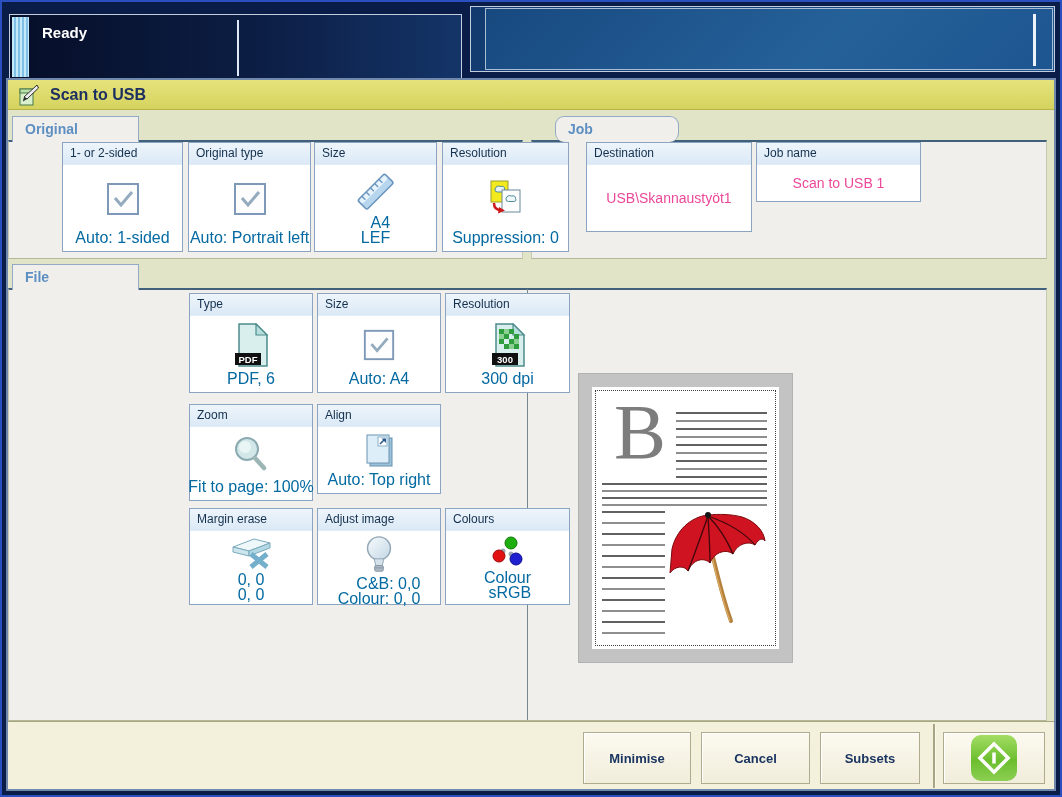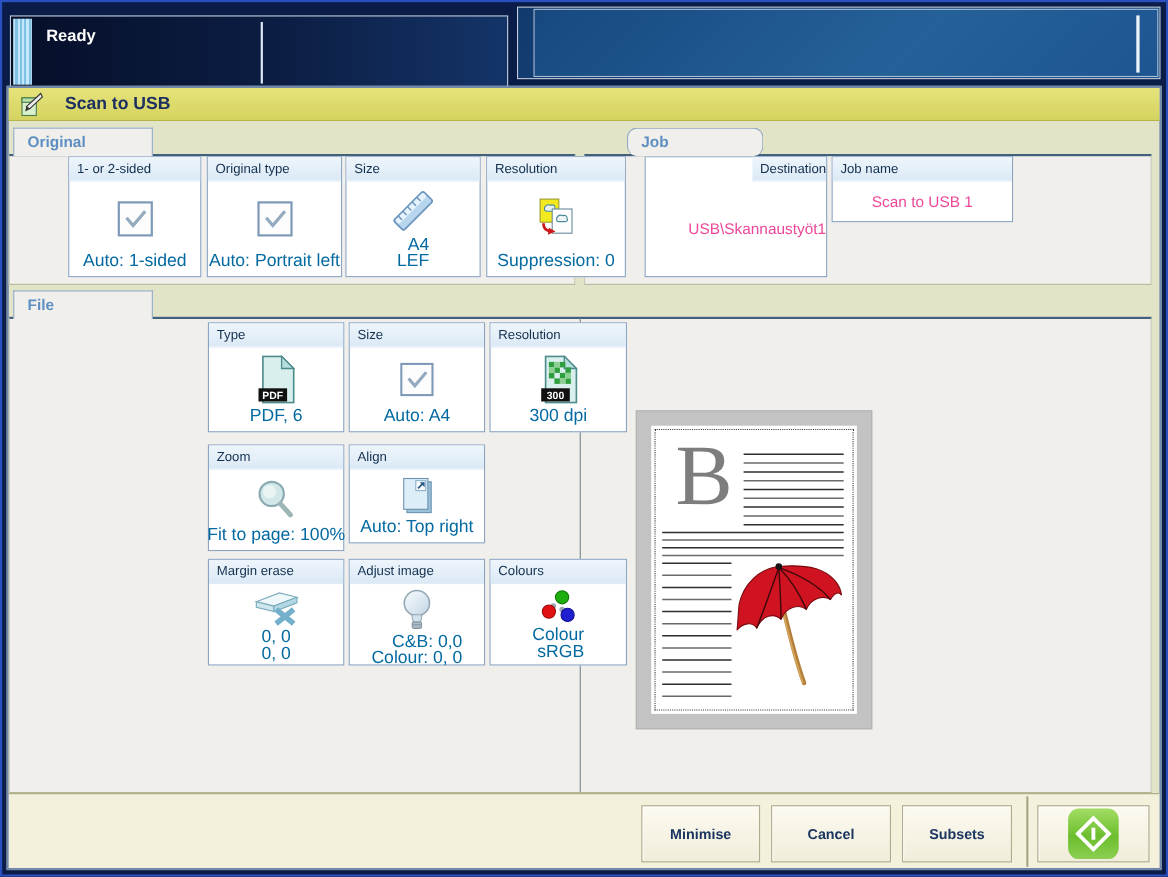--- a/index.html
+++ b/index.html
@@ -21,21 +21,21 @@
   .tb-right-inner{position:absolute;left:14px;top:1px;right:1px;bottom:1px;
     border:1px solid #a9bcd4;box-sizing:border-box;
     background:linear-gradient(135deg,#17497f,#256199 60%,#1d5590);}
   .tb-whiteline{position:absolute;right:16px;top:5px;width:3px;height:52px;background:#edf2f8;}
 
   
   .main-panel{position:absolute;left:6px;top:78px;width:1050px;height:713px;
     background:#e1e4c7;border:2px solid #7088ac;box-sizing:border-box;}
   .titlebar{position:absolute;left:8px;top:80px;width:1046px;height:30px;
     background:linear-gradient(#e6e37c,#d5d35e);border-bottom:1px solid #b6b446;
-    box-sizing:border-box;display:flex;align-items:center;gap:9px;}
+    box-sizing:border-box;display:flex;align-items:center;}
   .titlebar .t-icon{margin-left:10px;display:flex;}
   .titlebar .t-text{margin-left:10px;font-size:16px;font-weight:bold;color:#1c2f60;}
 
   
   .tab{position:absolute;height:26px;background:#f0efeb;border:1px solid #92aac6;border-bottom:none;
     box-sizing:border-box;font-size:14px;font-weight:bold;color:#5e8fc2;line-height:24px;
     padding-left:12px;z-index:3;}
   .groupbox{position:absolute;background:#f0efeb;border-top:2px solid #40607c;
     border-left:1px solid #c6c9b2;border-right:1px solid #c6c9b2;border-bottom:1px solid #b4b898;
     box-sizing:border-box;z-index:1;}
@@ -167,24 +167,24 @@
           <path d="M8 25 q0 7 7 7" fill="none" stroke="#cc1818" stroke-width="2.5"></path>
           <path d="M13 29 l6 3.5 l-7 3 z" fill="#cc1818"></path>
         </svg>
       </div>
       <div class="cap">
           <span>Suppression: 0</span>
         </div>
     </div>
   </div>
 
-  <div class="tab" style="left:570px;top:116px;width:124px;border-radius:9px;">Job</div>
+  <div class="tab" style="left:555px;top:116px;width:124px;border-radius:9px;">Job</div>
   <div class="groupbox" style="left:531px;top:140px;width:516px;height:119px;"></div>
 
-  <div class="card value-card" style="left:538px;top:142px;width:166px;height:110px;align-items:flex-end;">
+  <div class="card value-card" style="left:538px;top:142px;width:166px;height:90px;">
     <div class="card-h">Destination</div>
     <div class="card-b">
       <div class="value">USB\Skannaustyöt1</div>
     </div>
   </div>
 
   <div class="card value-card" style="left:708px;top:142px;width:165px;height:60px;">
     <div class="card-h">Job name</div>
     <div class="card-b">
       <div class="value">Scan to USB 1</div>

